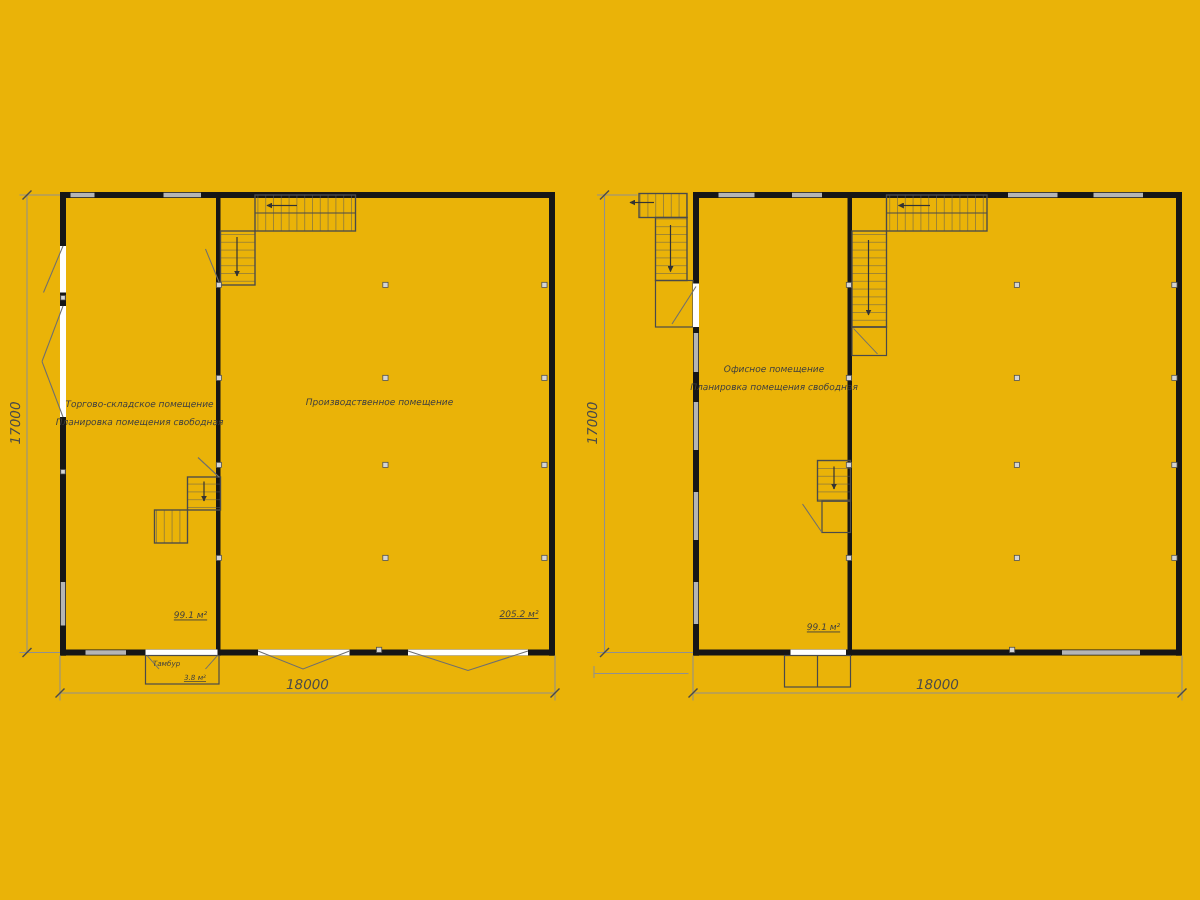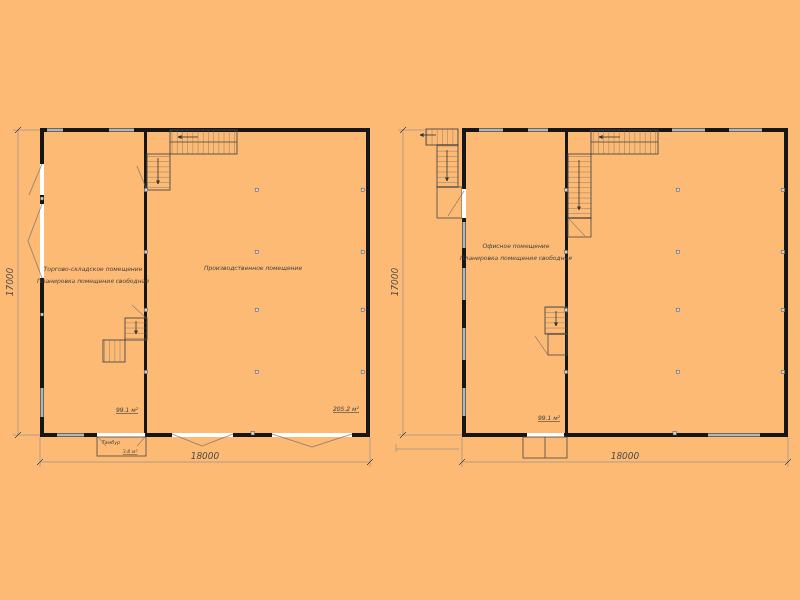--- a/index.html
+++ b/index.html
@@ -1,16 +1,16 @@
 <!DOCTYPE html>
 <html><head>
 <meta charset="utf-8">
 <style>
   html,body{margin:0;padding:0;background:#ffffff;}
-  .canvas{position:relative;width:800px;height:600px;background:#fdba74;overflow:hidden;
+  .canvas{position:relative;width:800px;height:600px;background:#eab308;overflow:hidden;
           font-family:"DejaVu Sans",sans-serif;}
   svg{display:block;}
   svg text{font-family:"DejaVu Sans",sans-serif;font-style:italic;fill:#3f3f3f;}
   .room-lbl{font-size:6px;text-anchor:middle;}
   .area-lbl{font-size:6px;text-anchor:middle;text-decoration:underline;}
   .small-lbl{font-size:4.8px;text-anchor:middle;}
   .small-area{font-size:4.8px;text-anchor:middle;text-decoration:underline;}
   .dim-lbl{font-size:9px;text-anchor:middle;fill:#4a4a4a;}
   .wall{fill:#161616;}
   .win{fill:#b5b5b5;}

